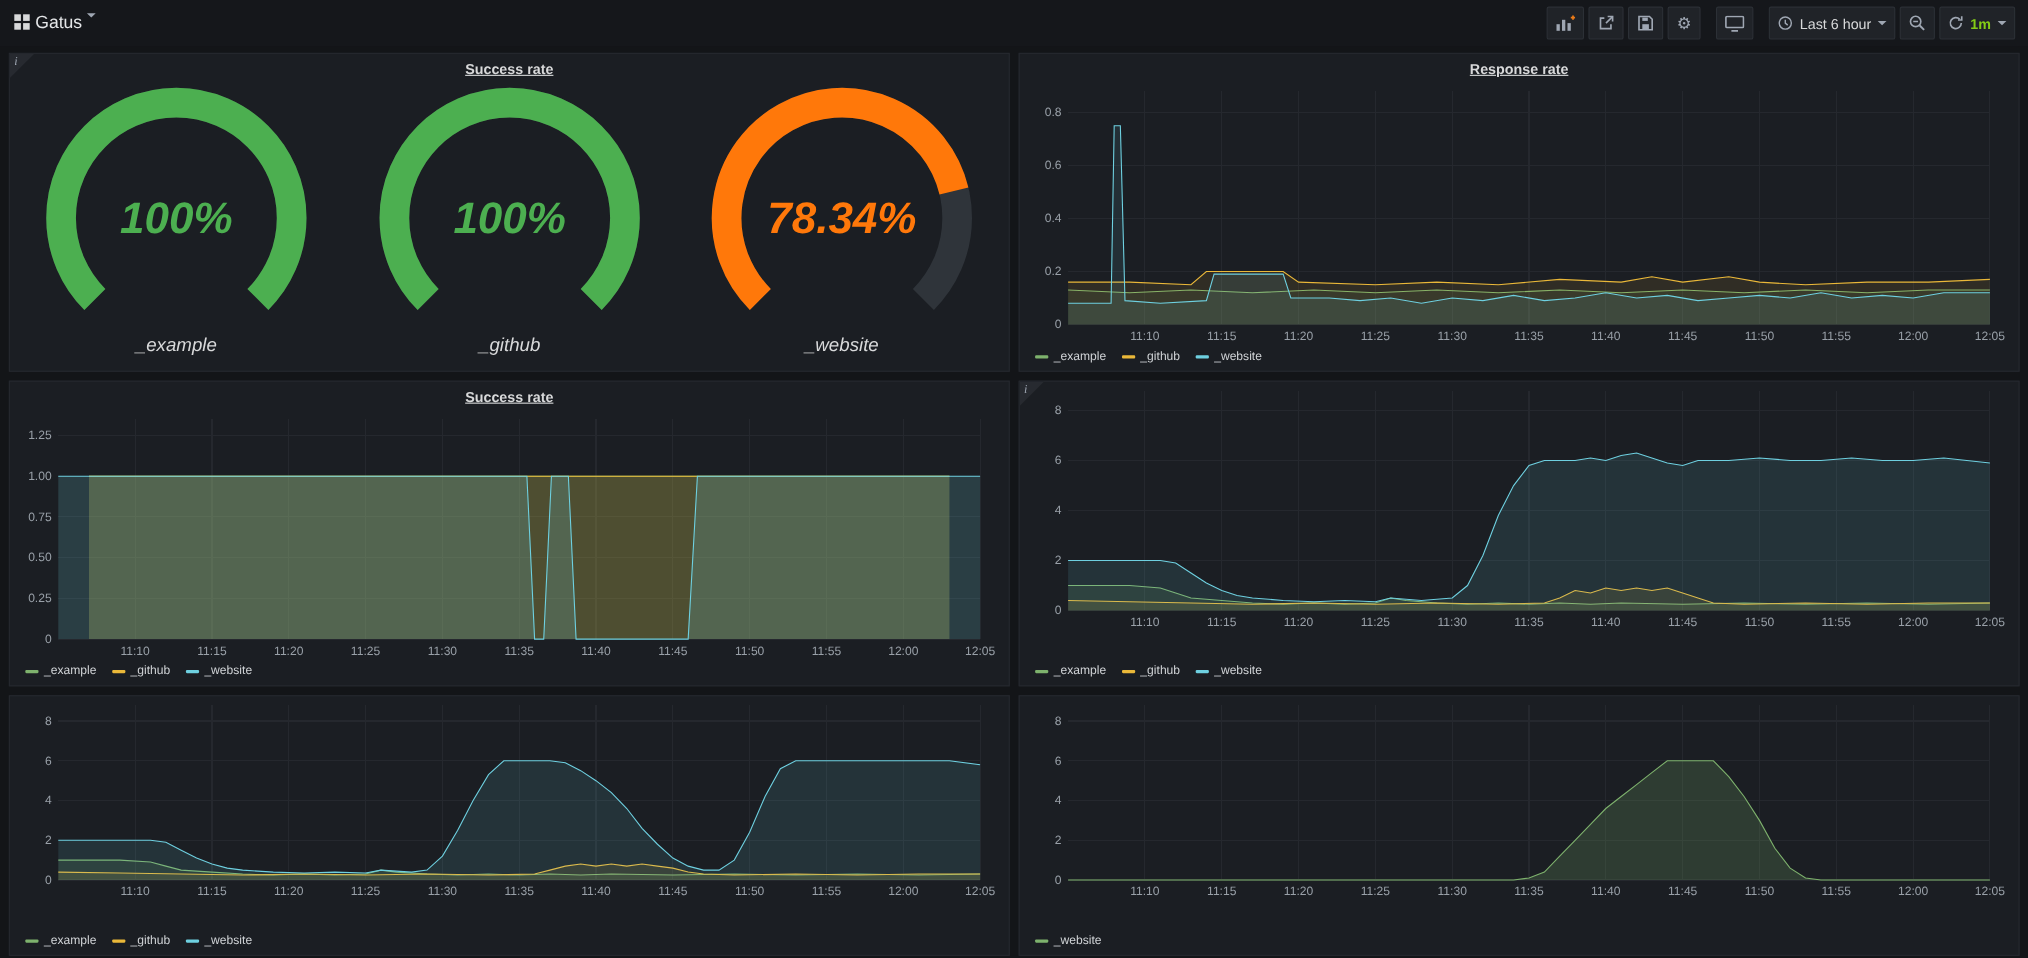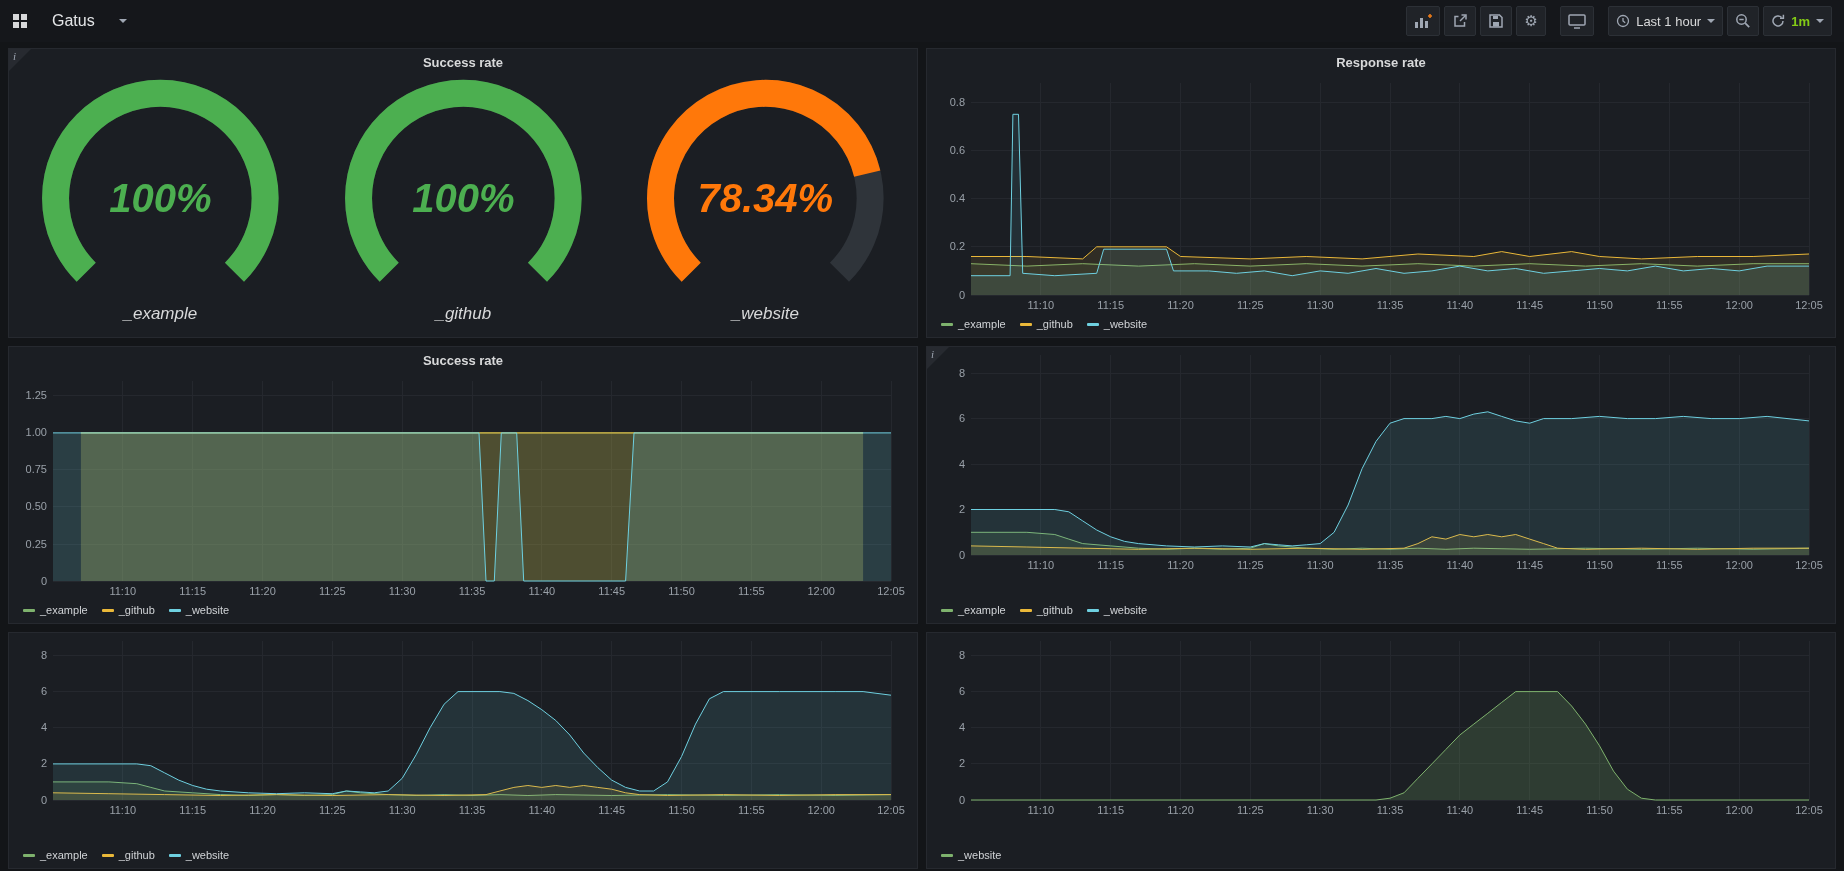--- a/index.html
+++ b/index.html
@@ -8,21 +8,21 @@
     background: #131518;
     color: #d8d9da;
     font-family: "Liberation Sans", sans-serif;
   }
   
   .navbar {
     height: 42px; display: flex; align-items: center;
     justify-content: space-between; padding: 0 12px;
     background: #15171b;
   }
-  .nav-left { display: flex; align-items: center; gap: 24px; }
+  .nav-left { display: flex; align-items: flex-start; gap: 4px; }
   .dash-title { font-size: 16px; color: #e4e6e8; cursor: pointer; }
   .caret {
     width: 0; height: 0; display: inline-block;
     border-left: 4px solid transparent; border-right: 4px solid transparent;
     border-top: 4px solid #9fa7b3;
   }
   .nav-right { display: flex; align-items: center; }
   .nav-btn {
     height: 30px; min-width: 30px; padding: 0 7px; margin-left: 4px;
     display: inline-flex; align-items: center; justify-content: center; gap: 6px;
@@ -40,21 +40,21 @@
     grid-template-rows: 290px 278px 237px;
     gap: 8px; padding: 6px 8px;
   }
   .panel {
     position: relative; background: #1b1e23;
     border: 1px solid #26292f;
     display: flex; flex-direction: column; overflow: hidden;
   }
   .panel-header {
     height: 26px; flex: 0 0 26px; display: flex; align-items: center; justify-content: center;
-    font-size: 13px; font-weight: bold; color: #d8d9da; cursor: pointer;
+    font-size: 13px; font-weight: bold; color: #d8d9da; cursor: pointer; text-decoration: underline;
   }
   .panel-body { flex: 1; display: flex; flex-direction: column; padding: 0 6px 2px 6px; min-height: 0; }
   .chart { flex: 1; min-height: 0; }
   .legend { height: 20px; flex: 0 0 20px; display: flex; align-items: center; padding: 0 2px 2px 8px; overflow: hidden; }
   .legend-item { display: inline-flex; align-items: center; margin-right: 14px; font-size: 11px; color: #d0d3d6; cursor: pointer; white-space: nowrap; }
   .legend-swatch { display: inline-block; width: 12px; height: 3px; border-radius: 1px; margin-right: 5px; }
   .gauges { flex: 1; display: flex; min-height: 0; }
   .gauge-cell { flex: 1; position: relative; font-style: italic; }
   .info-corner {
     position: absolute; top: 0; left: 0; width: 0; height: 0; z-index: 2;
@@ -122,21 +122,21 @@
           </svg>
       </span>
     </button>
     <button class="nav-btn mlsep">
       <span style="display:inline-flex;">
         <svg width="14" height="14">
             <circle cx="7" cy="7" r="5.5" fill="none" stroke="#9fa7b3" stroke-width="1.3"></circle>
             <path d="M7 4v3l2.2 1.8" fill="none" stroke="#9fa7b3" stroke-width="1.3"></path>
           </svg>
       </span>
-      <span>Last 1 hour</span>
+      <span>Last 6 hour</span>
       <span class="caret"></span>
     </button>
     <button class="nav-btn">
       <span style="display:inline-flex;">
         <svg width="16" height="16">
             <circle cx="6.5" cy="6.5" r="4.7" fill="none" stroke="#9fa7b3" stroke-width="1.5"></circle>
             <line x1="4.3" y1="6.5" x2="8.7" y2="6.5" stroke="#9fa7b3" stroke-width="1.5"></line>
             <line x1="10.2" y1="10.2" x2="14.2" y2="14.2" stroke="#9fa7b3" stroke-width="1.8"></line>
           </svg>
       </span>

